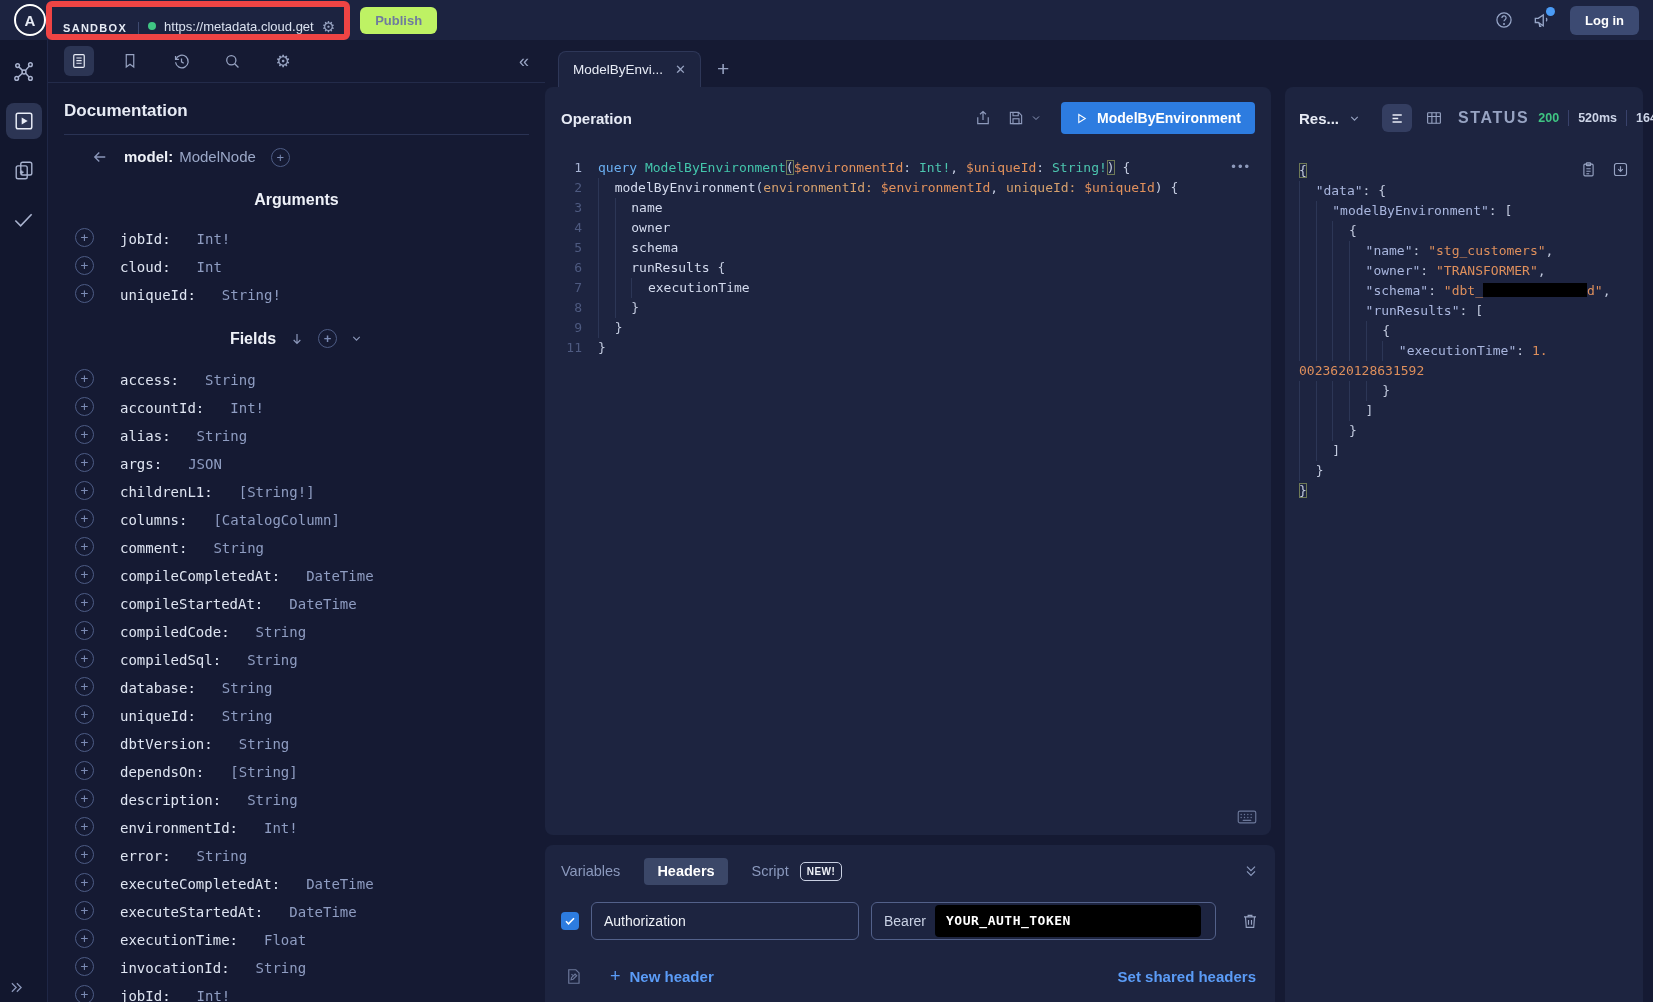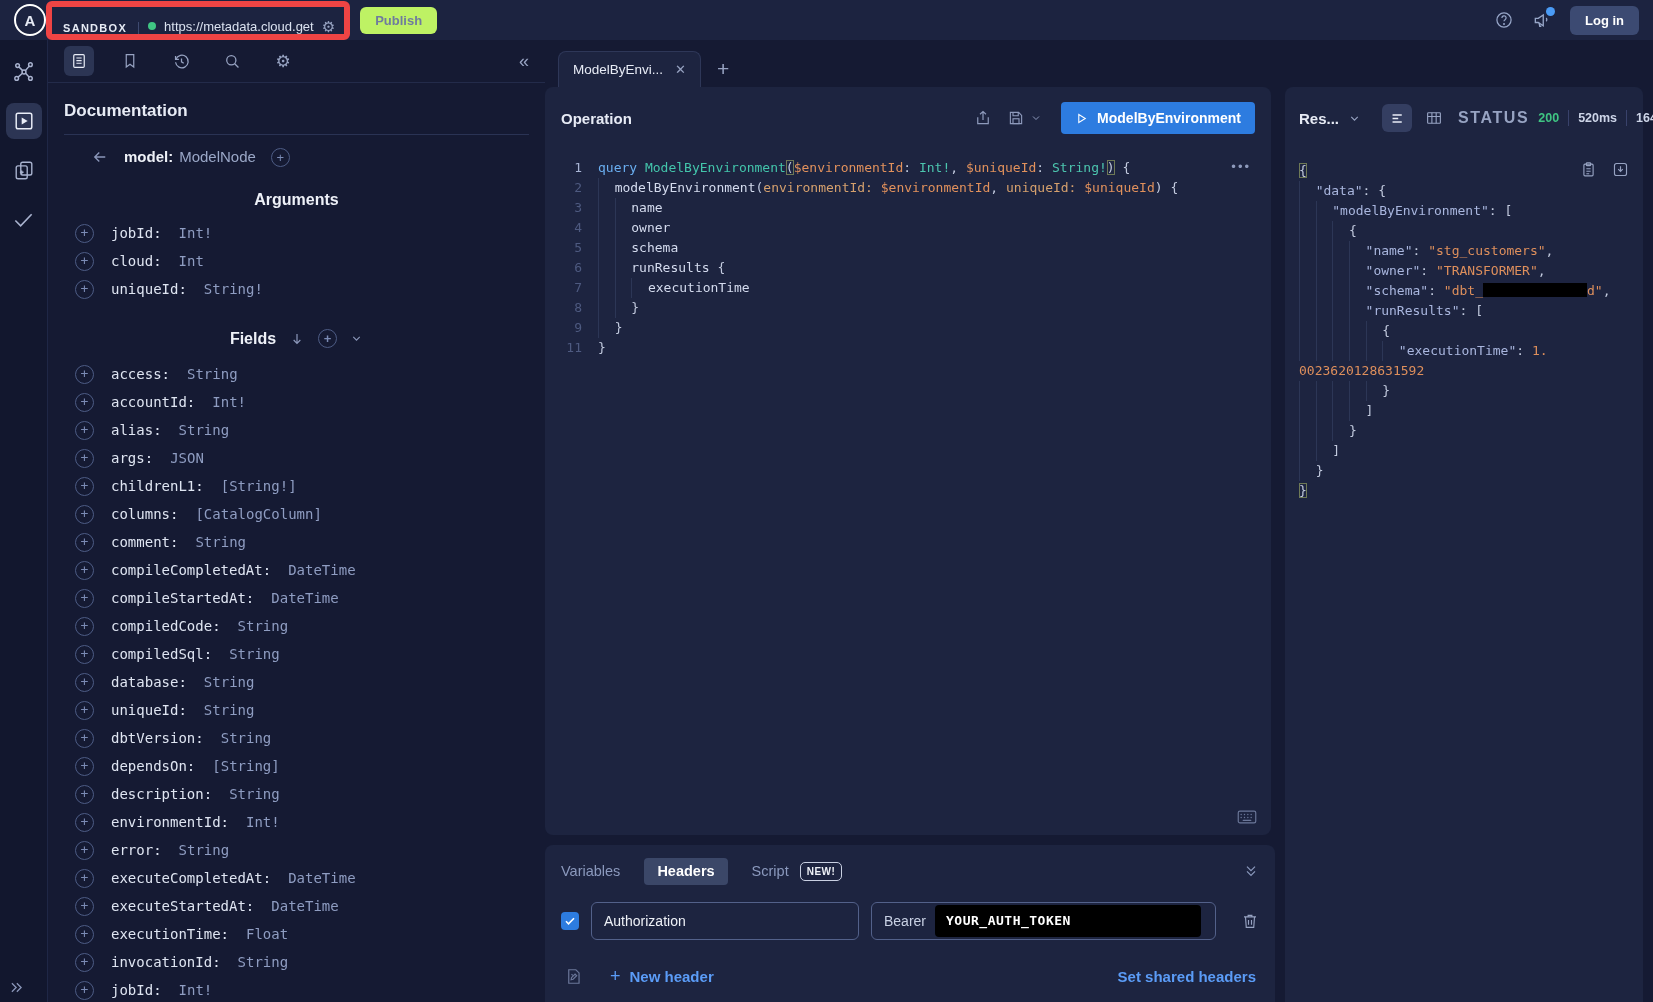--- a/index.html
+++ b/index.html
@@ -47,21 +47,21 @@
   .breadcrumb{display:flex;align-items:flex-start;gap:15px;padding:13px 0 0 27px;font-size:15px;color:#8b97ba;}
   .bc-label{font-weight:bold;color:#eef1f8;}
   .bc-type{color:#9aa7c7;margin-left:-9px;}
   .plus-circle{width:19px;height:19px;border:1px solid #4d5c85;border-radius:50%;color:#7b8bb5;
                display:flex;align-items:center;justify-content:center;font-size:13px;flex:none;box-sizing:border-box;}
   .plus-circle::before{content:"+";line-height:1;margin-top:-1px;}
   .section-title{font-size:16px;font-weight:bold;display:flex;align-items:center;gap:13px;color:#eef1f8;justify-content:center;}
   .args-title{margin:24px 0 10px;}
   .fields-title{margin:26px 0 12px;}
   .sec-icon{color:#8b97ba;}
-  .doc-row{display:flex;align-items:center;gap:17px;height:28px;padding-left:11px;
+  .doc-row{display:flex;align-items:flex-end;gap:26px;height:28px;padding-left:11px;
            font-family:"DejaVu Sans Mono",monospace;font-size:14px;}
   .fname{color:#dfe5f2;}
   .ftype{color:#8f9dc2;}
 
   
   .main{position:absolute;left:545px;top:40px;width:730px;bottom:0;}
   .tabbar{height:47px;display:flex;align-items:flex-end;padding-left:13px;text-align:center;}
   .tab{display:flex;align-items:center;gap:12px;height:36px;padding:0 14px;background:#1d2440;
        border:1px solid #2e3758;border-bottom:none;border-radius:8px 8px 0 0;font-size:13.5px;box-sizing:border-box;}
   .tab-close{color:#97a3c2;font-size:13px;line-height:1;}

